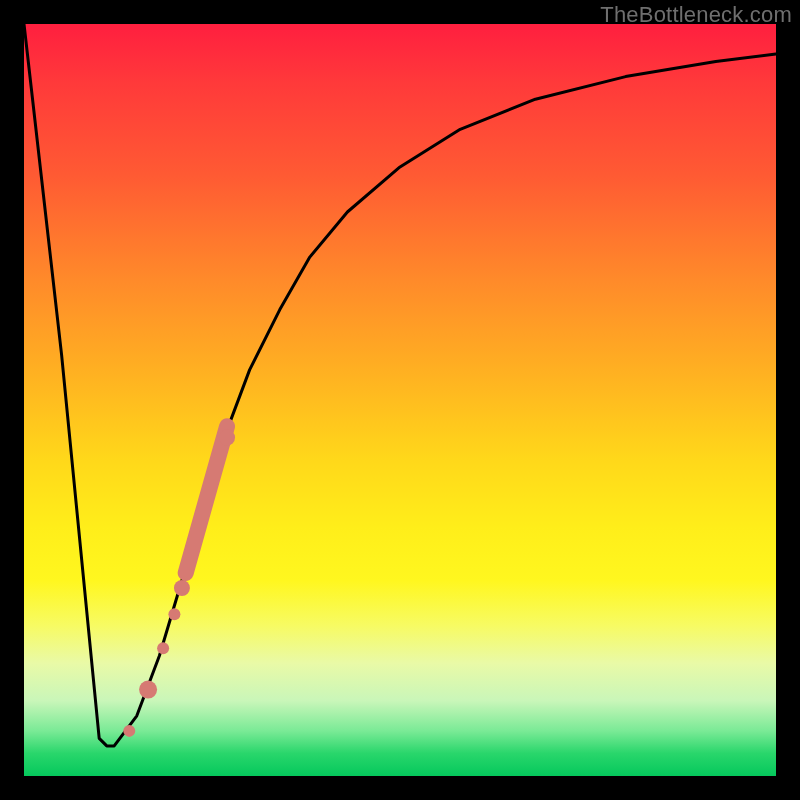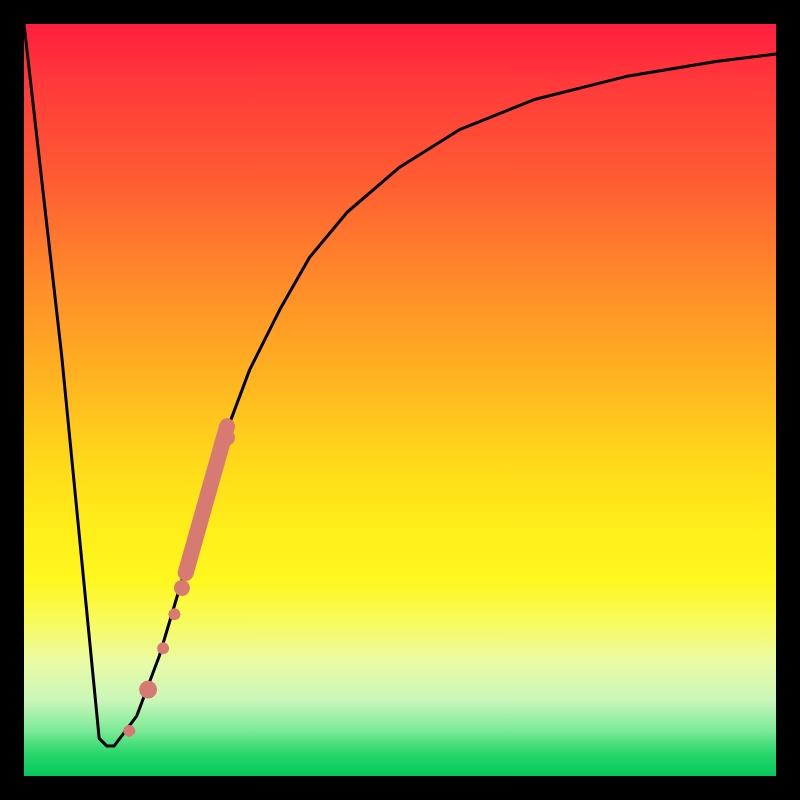--- a/index.html
+++ b/index.html
@@ -66,13 +66,14 @@
         <path d="M0.0 0.0 L37.6 330.9 L75.2 714.4 L82.7 721.9 L90.2 721.9 L112.8 691.8 L135.4 631.7 L157.9 556.5 L180.5 481.3 L203.0 406.1 L225.6 345.9 L255.7 285.8 L285.8 233.1 L323.4 188.0 L376.0 142.9 L436.2 105.3 L511.4 75.2 L601.6 52.6 L691.8 37.6 L752.0 30.1" fill="none" stroke="#000000" stroke-width="3" stroke-linejoin="round" stroke-linecap="round"></path>
         <line x1="161.68" y1="548.96" x2="203.04000000000002" y2="402.32" stroke="#d67a73" stroke-width="16" stroke-linecap="round"></line>
         <circle cx="105.28000000000002" cy="706.88" r="6" fill="#d67a73"></circle>
         <circle cx="124.08000000000001" cy="665.52" r="9" fill="#d67a73"></circle>
         <circle cx="139.12" cy="624.16" r="6" fill="#d67a73"></circle>
         <circle cx="150.4" cy="590.3199999999999" r="6" fill="#d67a73"></circle>
         <circle cx="157.92" cy="564" r="8" fill="#d67a73"></circle>
         <circle cx="203.04000000000002" cy="413.59999999999997" r="8" fill="#d67a73"></circle>
       </svg>
   </div>
+  <div class="watermark">TheBottleneck.com</div>
 </div>
 
 </body></html>

